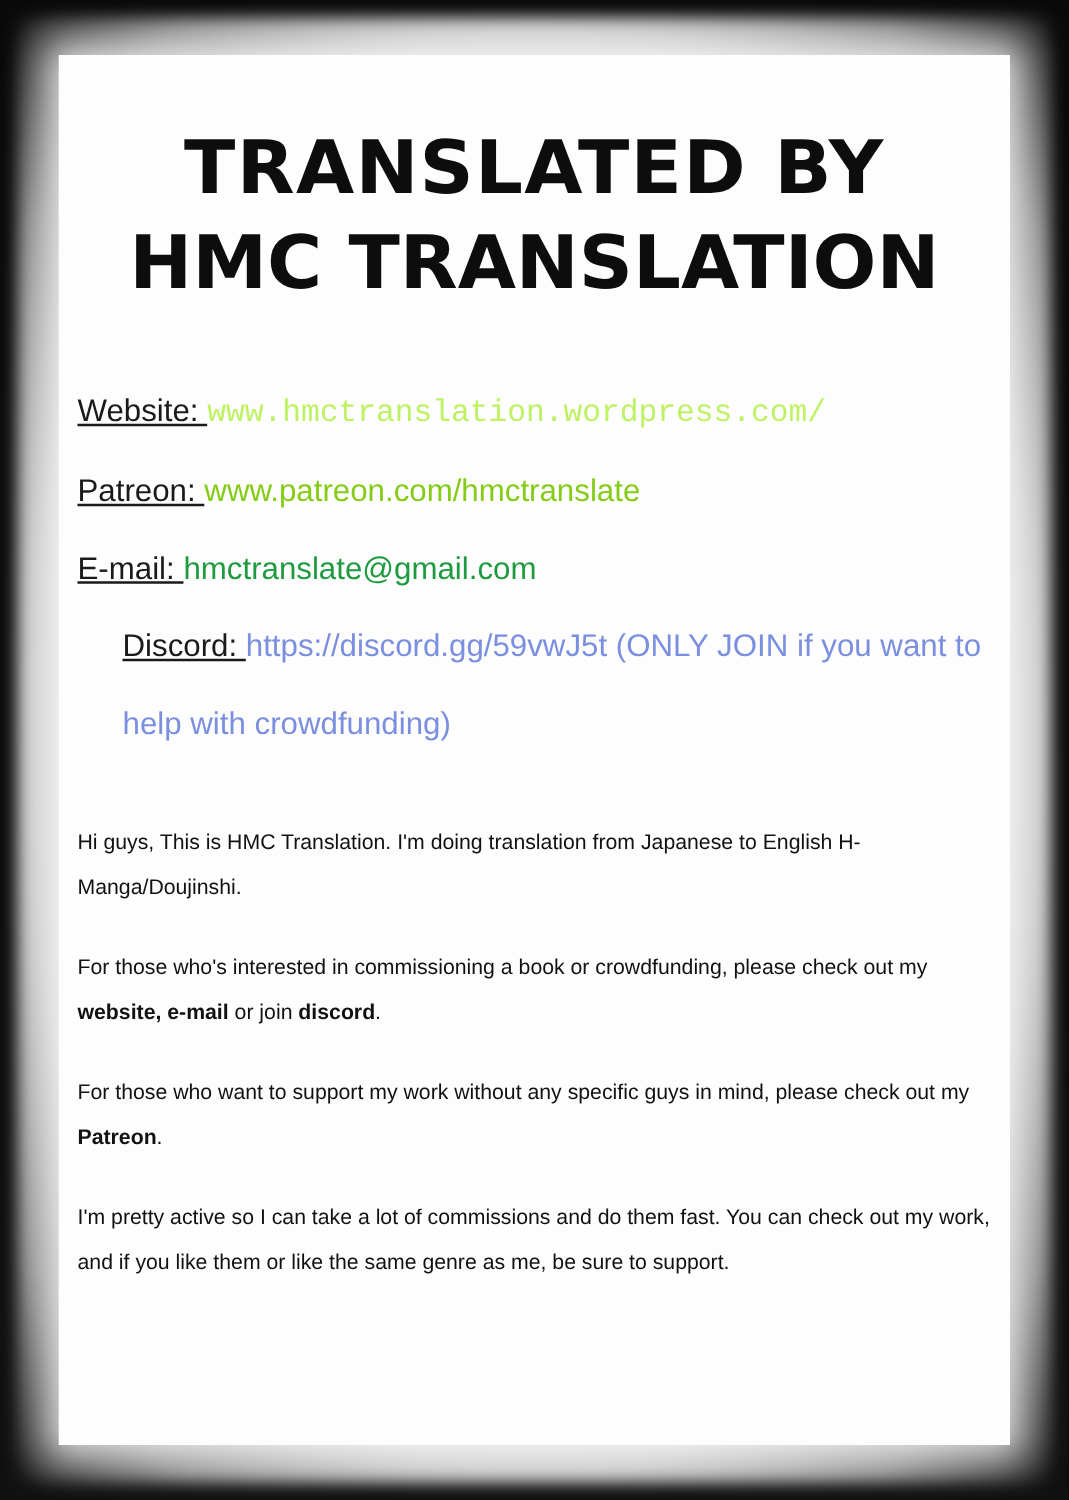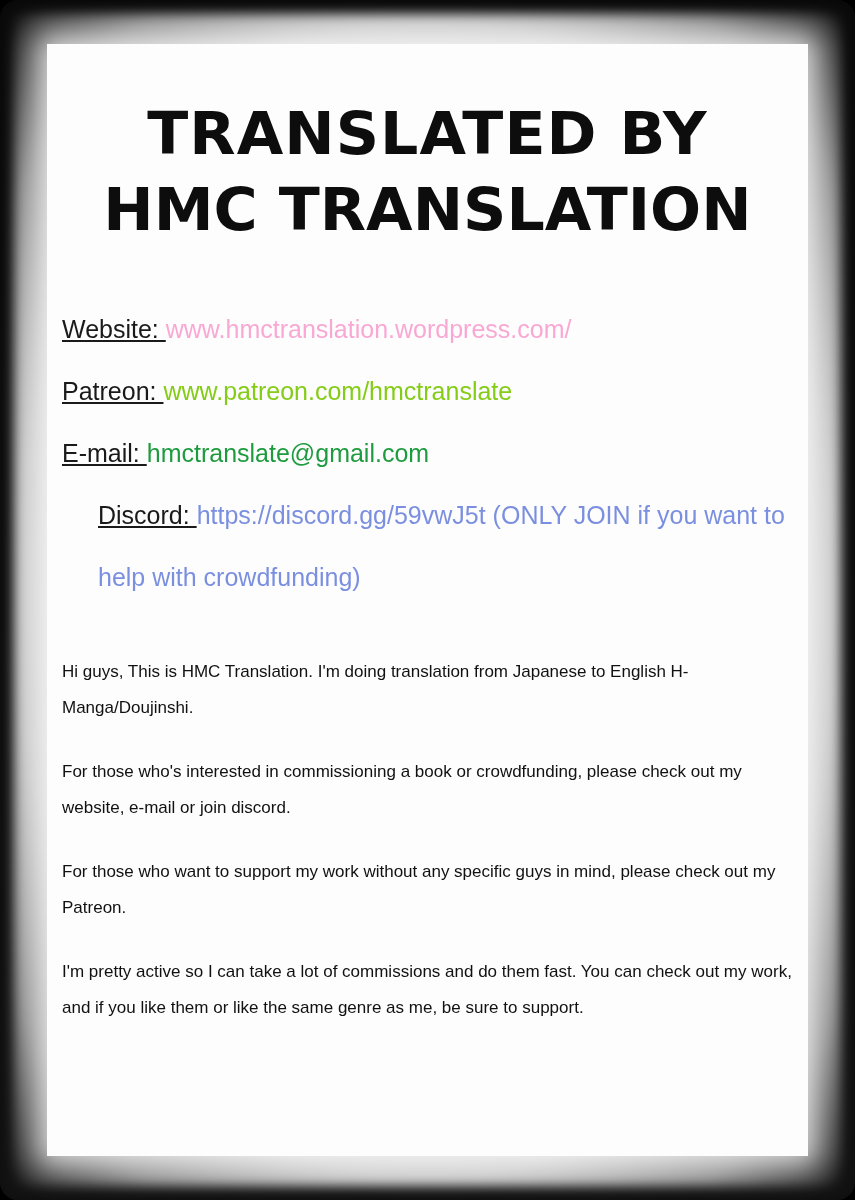--- a/index.html
+++ b/index.html
@@ -14,21 +14,20 @@
     -webkit-font-smoothing: antialiased;
   }
 
   .page {
     position: relative;
     width: 855px;
     height: 1200px;
     background: #000000;
     overflow: hidden;
     box-sizing: border-box;
-    border-radius: 18px;
   }
 
   
   .frame-outer {
     position: absolute;
     left: 0; top: 0;
     width: 855px;
     height: 1200px;
     background:
       radial-gradient(ellipse at 50% 50%, rgba(255,255,255,0.0) 55%, rgba(140,140,140,0.0) 100%),
@@ -81,38 +80,38 @@
     margin-top: 50px;
   }
   .link-row {
     font-size: 25px;
     line-height: 62px;
     color: #1a1a1a;
     white-space: nowrap;
   }
   .link-label { color: #1a1a1a; text-decoration: underline; }
   .link-val { }
-  .val-website { color: #f9a8d4; }
+  .val-website { color: #bef264; font-family: Liberation Mono, monospace; }
   .val-patreon { color: #84cc16; }
   .val-email   { color: #1e9b3f; }
   .val-discord { color: #7b8fe0; }
 
   .discord-row { white-space: normal; line-height: 62px; margin-left: 36px; }
 
   .body-copy {
     margin-top: 46px;
     font-size: 17px;
     line-height: 36px;
     color: #111;
   }
   .body-copy p {
     margin: 0 0 28px 0;
   }
   .body-copy p:last-child { margin-bottom: 0; }
-  .body-copy b { font-weight: normal; }
+  .body-copy b { font-weight: bold; }
 </style>
 </head>
 <body>
 
 <div class="page">
   <div class="frame-outer"></div>
   <div class="frame-glow"></div>
   <div class="sheet"></div>
 
   <div class="content">

